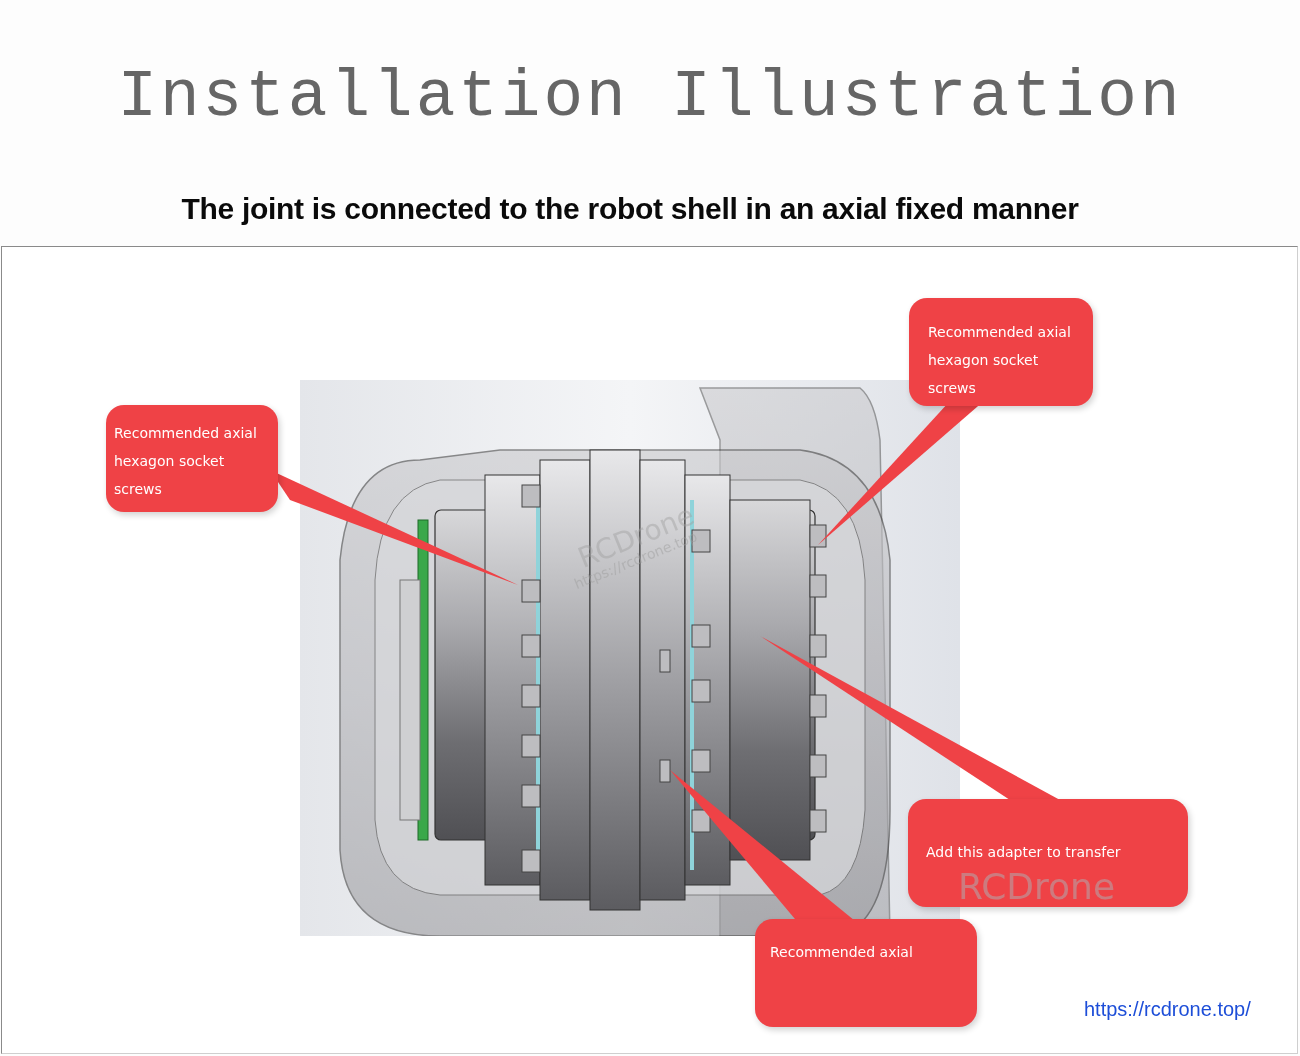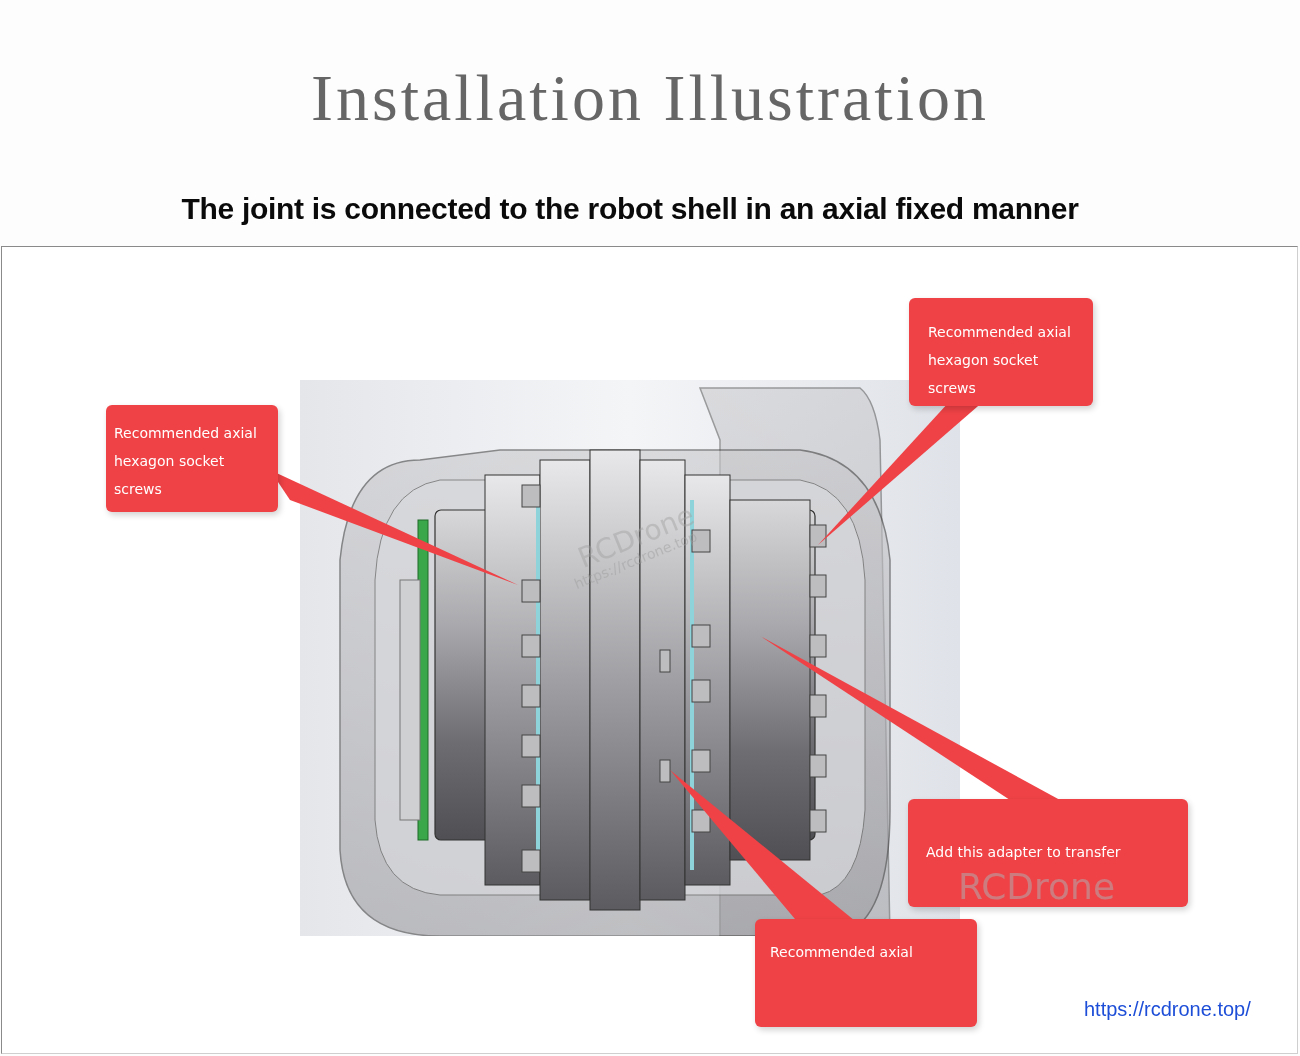--- a/index.html
+++ b/index.html
@@ -1,21 +1,21 @@
 <!DOCTYPE html>
 <html><head>
 <meta charset="utf-8">
 <style>
   html, body { margin:0; padding:0; }
   body { width:1300px; height:1056px; background:#fdfdfd; position:relative; overflow:hidden; font-family:"DejaVu Sans", sans-serif; }
-  .title { position:absolute; left:0; width:1300px; top:60px; text-align:center; font-family:Liberation Serif, serif; font-weight:normal; font-size:66px; letter-spacing:3px; color:#666; }
+  .title { position:absolute; left:0; width:1300px; top:60px; text-align:center; font-family:Liberation Mono, monospace; font-weight:normal; font-size:66px; letter-spacing:3px; color:#666; }
   .subtitle { position:absolute; left:5px; width:1250px; top:192px; text-align:center; font-family:"Liberation Sans", sans-serif; font-weight:bold; font-size:30px; color:#0a0a0a; letter-spacing:-0.3px; }
   .frame { position:absolute; left:1px; top:246px; width:1297px; height:808px; border-top:1px solid #8a8a8a; border-left:1px solid #8a8a8a; border-right:1px solid #cfcfcf; border-bottom:1px solid #cfcfcf; background:#fff; box-sizing:border-box; }
   .illus { position:absolute; left:300px; top:380px; width:660px; height:556px; }
-  .callout { position:absolute; background:#ef4246; border-radius:6px; color:#fff; font-family:"DejaVu Sans", sans-serif; font-size:14px; line-height:28px; box-shadow:2px 3px 6px rgba(0,0,0,0.18); box-sizing:border-box; }
+  .callout { position:absolute; background:#ef4246; border-radius:18px; color:#fff; font-family:"DejaVu Sans", sans-serif; font-size:14px; line-height:28px; box-shadow:2px 3px 6px rgba(0,0,0,0.18); box-sizing:border-box; }
   .pointer { position:absolute; left:0; top:0; width:1300px; height:1056px; pointer-events:none; }
   .wm-big { position:absolute; left:958px; top:866px; font-family:"DejaVu Sans", sans-serif; font-size:36px; color:#c7868a; opacity:0.85; }
   .url { position:absolute; left:1084px; top:998px; font-family:Liberation Sans, sans-serif; font-size:20px; color:#1d4ed8; }
   .wm-small { position:absolute; left:575px; top:520px; transform:rotate(-22deg); font-size:28px; color:rgba(160,160,160,0.45); }
   .wm-url { position:absolute; left:570px; top:552px; transform:rotate(-22deg); font-size:14px; color:rgba(160,160,160,0.5); }
 </style>
 </head>
 <body>
 
 <div class="title">Installation Illustration</div>

